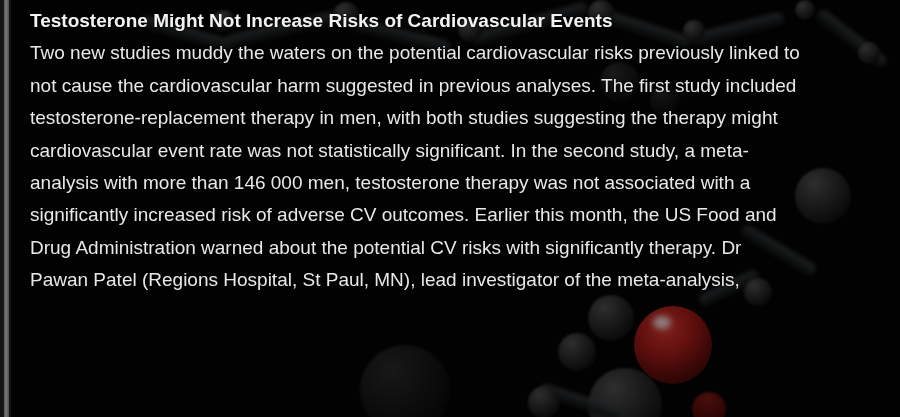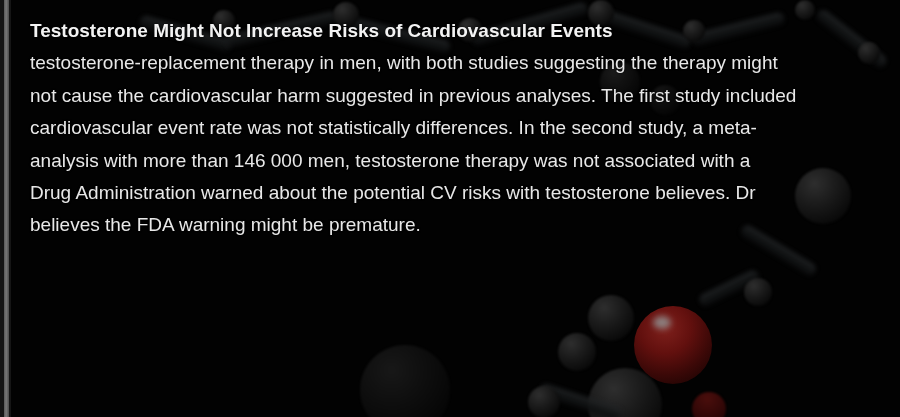--- a/index.html
+++ b/index.html
@@ -48,21 +48,21 @@
     background: #151515; z-index: 3;
   }
   .left-edge .bar {
     position: absolute; left: 4px; top: 0;
     width: 5px; height: 100%;
     background: linear-gradient(to right, #585858, #787878 45%, #4c4c4c);
   }
 
   
   .article {
-    position: absolute; left: 30px; top: 15px; z-index: 2;
+    position: absolute; left: 30px; top: 5px; z-index: 2;
     font-size: 19px; line-height: 32.4px;
     color: #e8e8e8;
     text-shadow: 0 0 2px rgba(0,0,0,0.9);
   }
   .line { white-space: nowrap; }
   .title { font-weight: bold; color: #f3f3f3; }
 </style>
 </head>
 <body>
 
@@ -105,21 +105,23 @@
     <div class="atom-highlight" style="left:653px;top:316px;width:18px;height:13px"></div>
     <div class="sphere red-dim" style="left:692px;top:392px;width:34px;height:34px"></div>
   </div>
 
   <div class="left-edge">
     <div class="bar"></div>
   </div>
 
   <article class="article">
     <div class="line title">Testosterone Might Not Increase Risks of Cardiovascular Events</div>
+    <div class="line">Two new studies muddy the waters on the potential cardiovascular risks previously linked to</div>
+    <div class="line">not cause the cardiovascular harm suggested in previous analyses. The first study included</div>
     <div class="line">testosterone-replacement therapy in men, with both studies suggesting the therapy might</div>
-    <div class="line">not cause the cardiovascular harm suggested in previous analyses. The first study included</div>
-    <div class="line">cardiovascular event rate was not statistically differences. In the second study, a meta-</div>
+    <div class="line">cardiovascular event rate was not statistically significant. In the second study, a meta-</div>
     <div class="line">analysis with more than 146 000 men, testosterone therapy was not associated with a</div>
-    <div class="line">Drug Administration warned about the potential CV risks with testosterone believes. Dr</div>
-    <div class="line">believes the FDA warning might be premature.</div>
+    <div class="line">significantly increased risk of adverse CV outcomes. Earlier this month, the US Food and</div>
+    <div class="line">Drug Administration warned about the potential CV risks with significantly therapy. Dr</div>
+    <div class="line">Pawan Patel (Regions Hospital, St Paul, MN), lead investigator of the meta-analysis,</div>
   </article>
 
 </div>
 
 </body></html>

